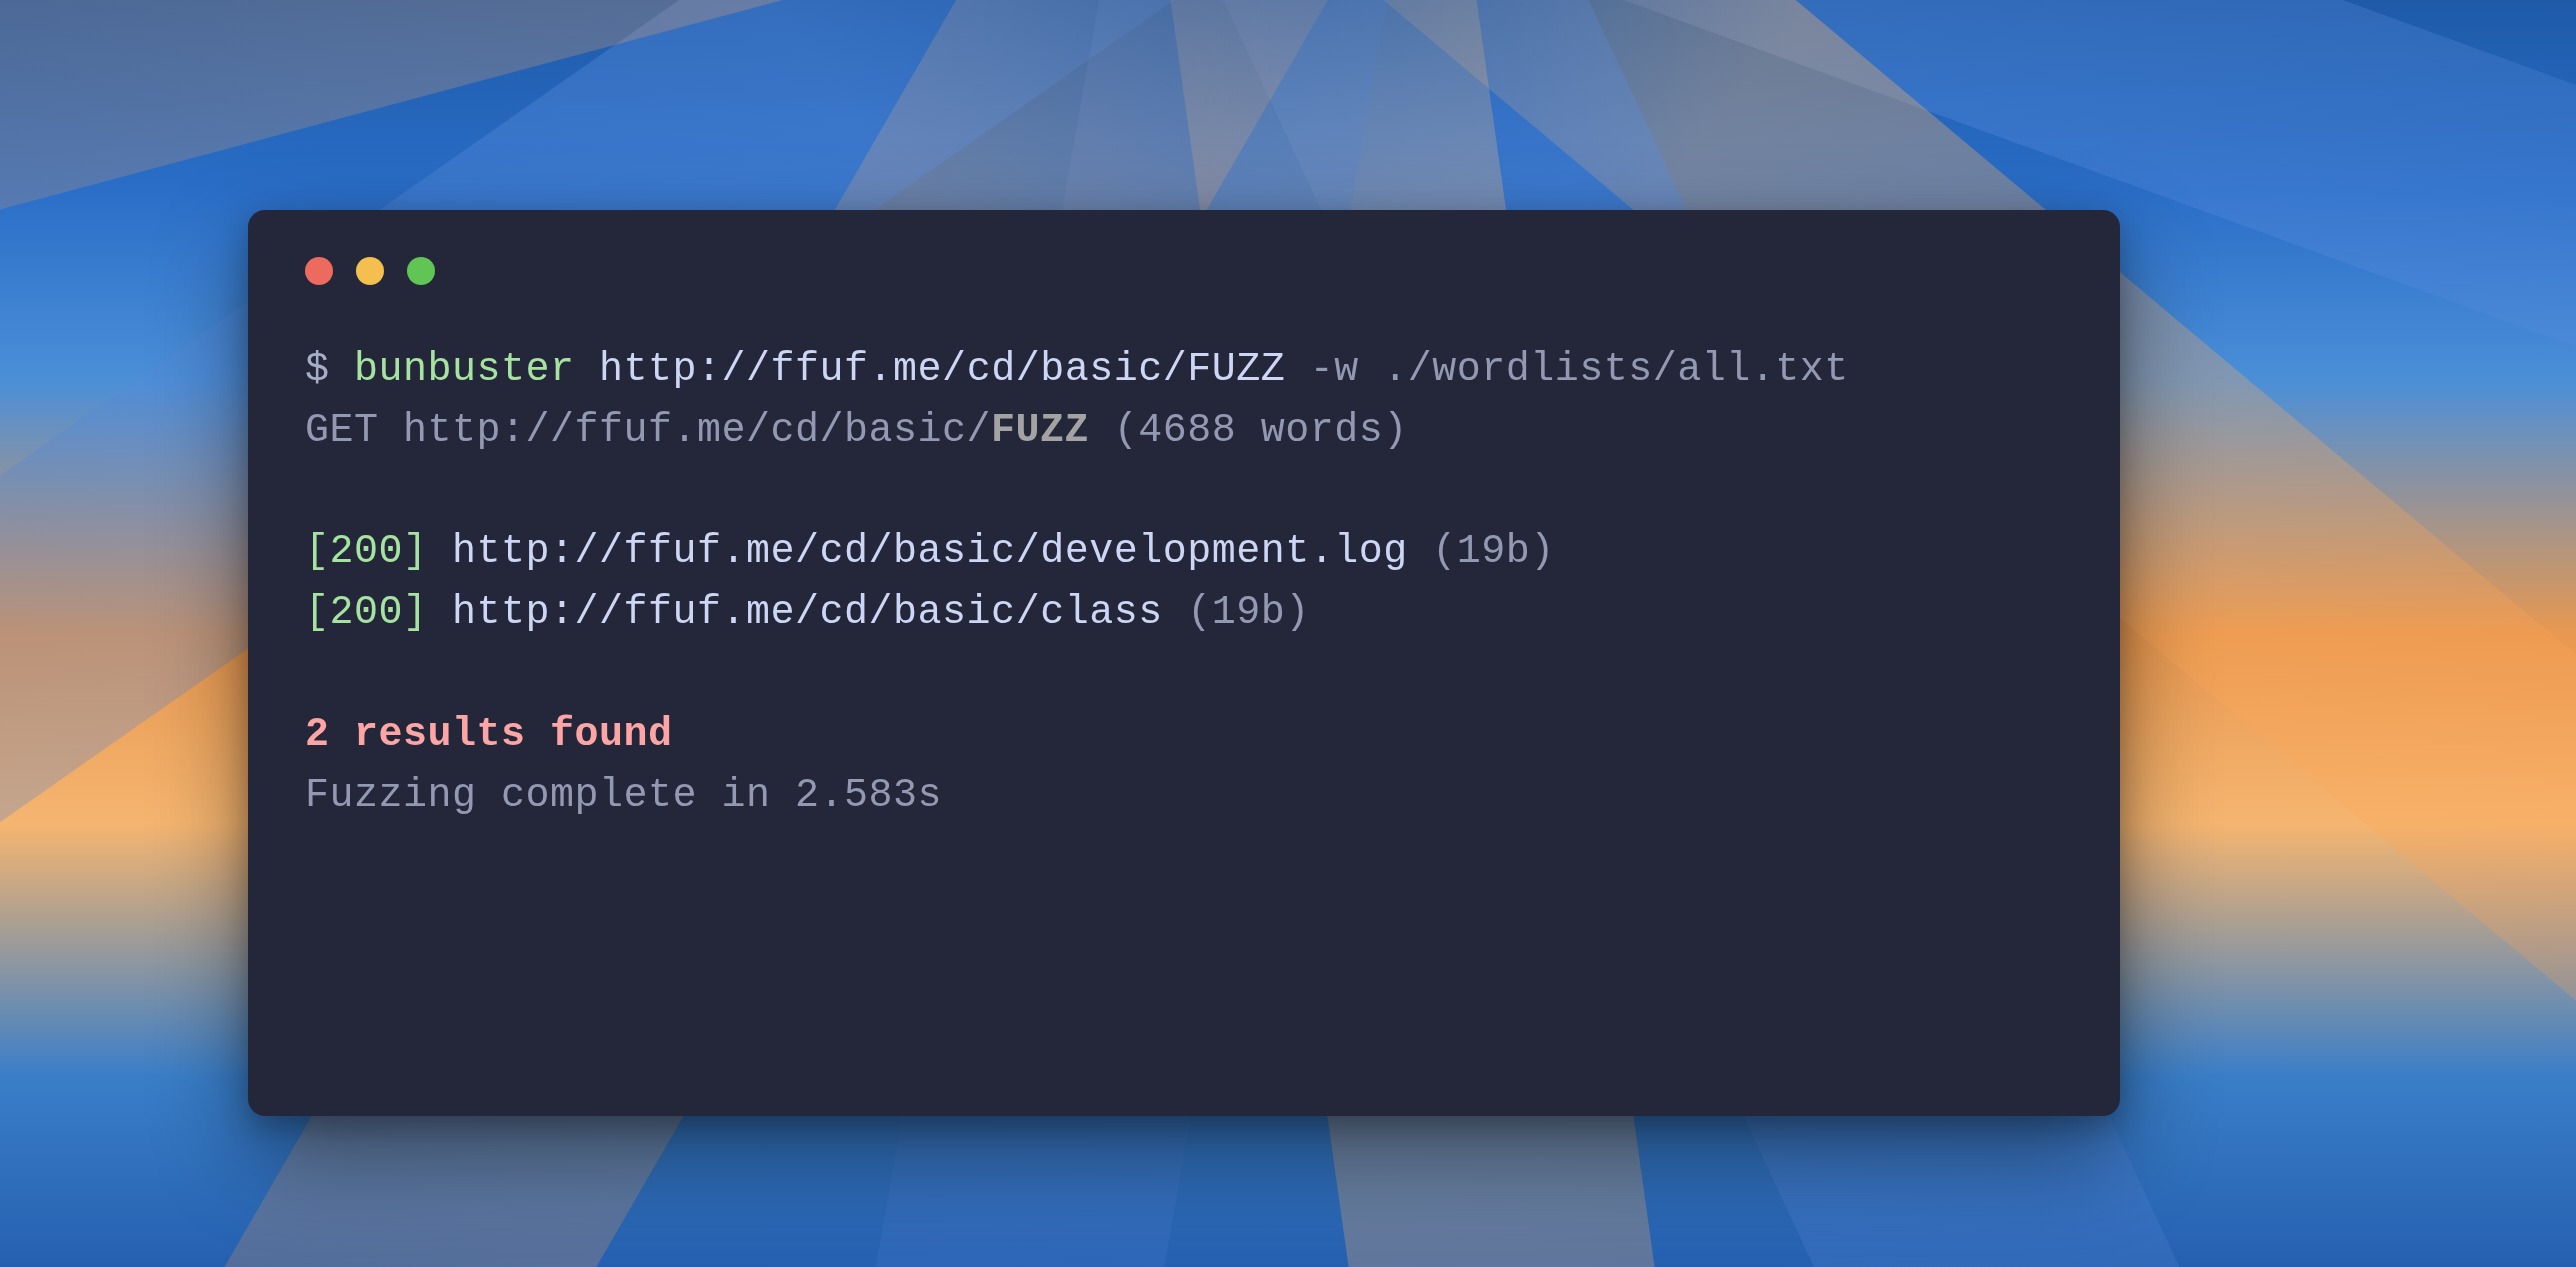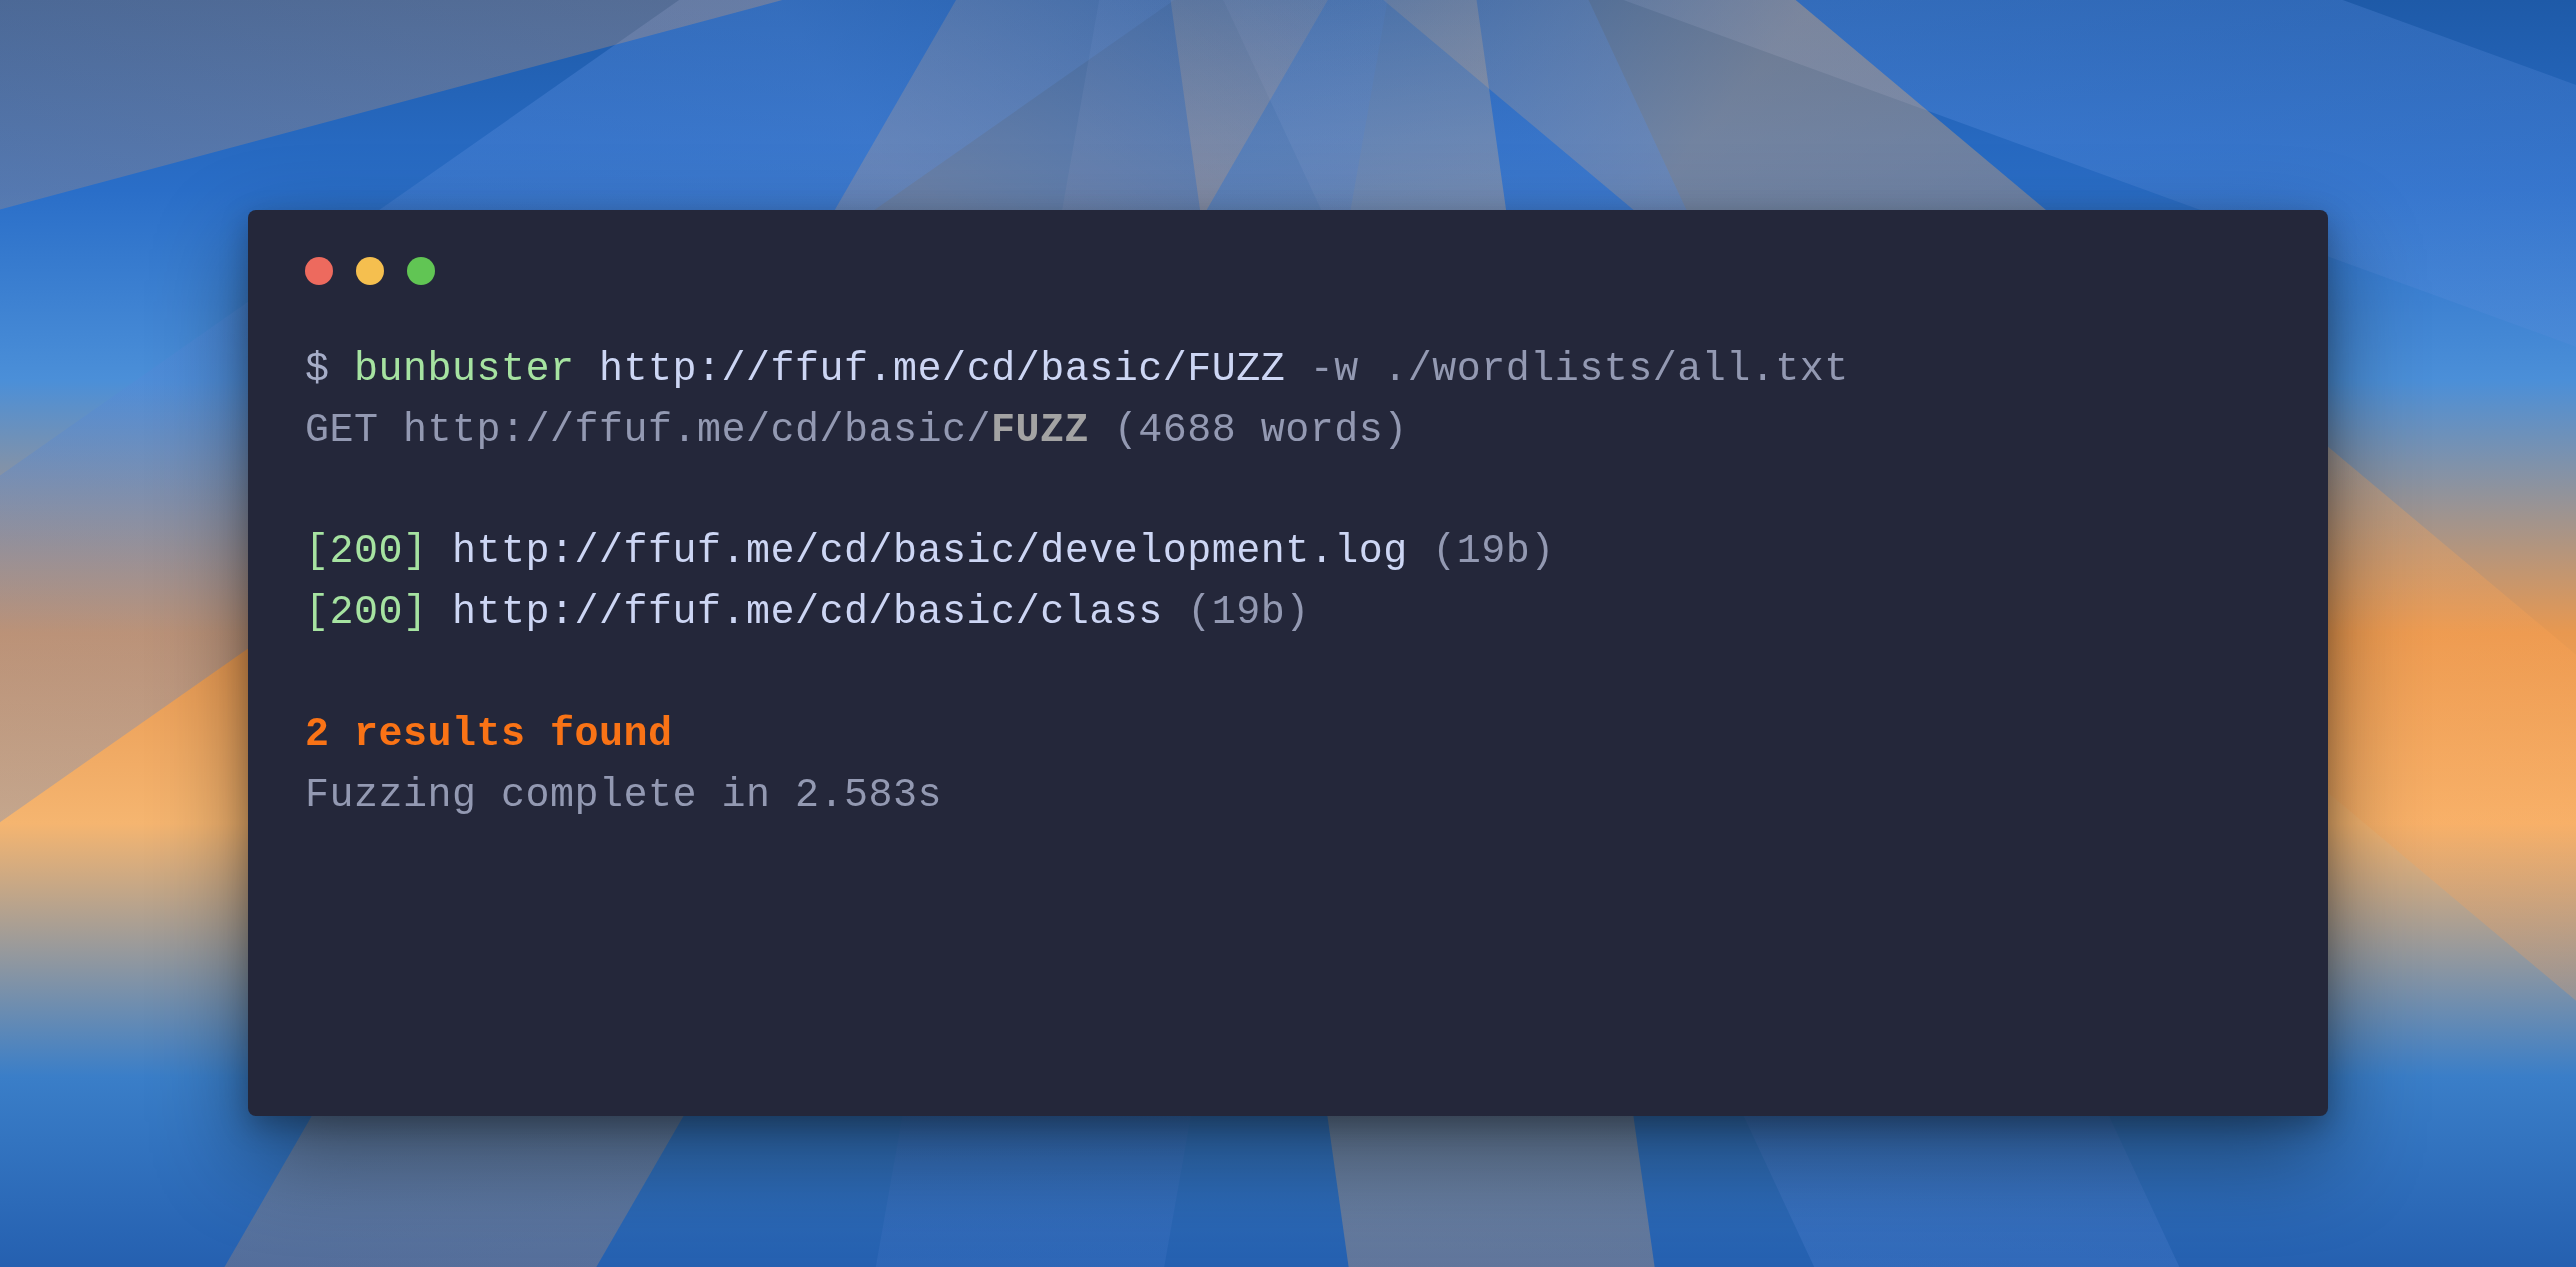--- a/index.html
+++ b/index.html
@@ -56,24 +56,24 @@
     .ray4 { transform: translateX(-50%) rotate(10deg); background: linear-gradient(to bottom, transparent 0%, rgba(80,130,210,0.35) 20%, rgba(60,110,190,0.25) 70%, transparent 100%); width: 284px; }
     .ray5 { transform: translateX(-50%) rotate(30deg); background: linear-gradient(to bottom, transparent 0%, rgba(255,175,100,0.3) 20%, rgba(235,150,80,0.22) 70%, transparent 100%); width: 322px; }
     .ray6 { transform: translateX(-50%) rotate(55deg); background: linear-gradient(to bottom, transparent 0%, rgba(95,145,225,0.35) 20%, rgba(75,125,205,0.28) 70%, transparent 100%); width: 284px; }
     .ray7 { transform: translateX(-50%) rotate(-70deg); background: linear-gradient(to bottom, transparent 0%, rgba(100,150,230,0.3) 20%, rgba(80,130,210,0.22) 70%, transparent 100%); width: 246px; }
     .ray8 { transform: translateX(-50%) rotate(75deg); background: linear-gradient(to bottom, transparent 0%, rgba(255,170,95,0.25) 20%, rgba(230,145,75,0.18) 70%, transparent 100%); width: 227px; }
 
     .terminal {
       position: absolute;
       top: 210px;
       left: 248px;
-      width: 2080px;
+      width: 1872px;
       height: 906px;
       background: #24273a;
-      border-radius: 8px;
+      border-radius: 17px;
       box-shadow: 0 38px 95px rgba(0,0,0,0.45), 0 9.5px 28px rgba(0,0,0,0.25);
       z-index: 10;
       padding: 47px 57px;
     }
 
     .traffic-lights {
       display: flex;
       gap: 23px;
       margin-bottom: 55px;
     }
@@ -93,21 +93,21 @@
       line-height: 1.52;
       white-space: pre;
       letter-spacing: 0.5px;
     }
 
     .c-prompt { color: #a6adc8; }
     .c-green { color: #a6e3a1; }
     .c-white { color: #cdd6f4; }
     .c-dim { color: #9399b2; }
     .c-bold { font-weight: 700; color: #a3a3a3; }
-    .c-bold-white { font-weight: 700; color: #f97316; }
+    .c-bold-white { font-weight: 700; color: #fca5a5; }
 
     .line { display: block; }
     .blank { height: 1.52em; }
   </style>
 </head>
 <body>
 
 <div class="bg">
   <div class="ray ray7"></div>
   <div class="ray ray1"></div>

